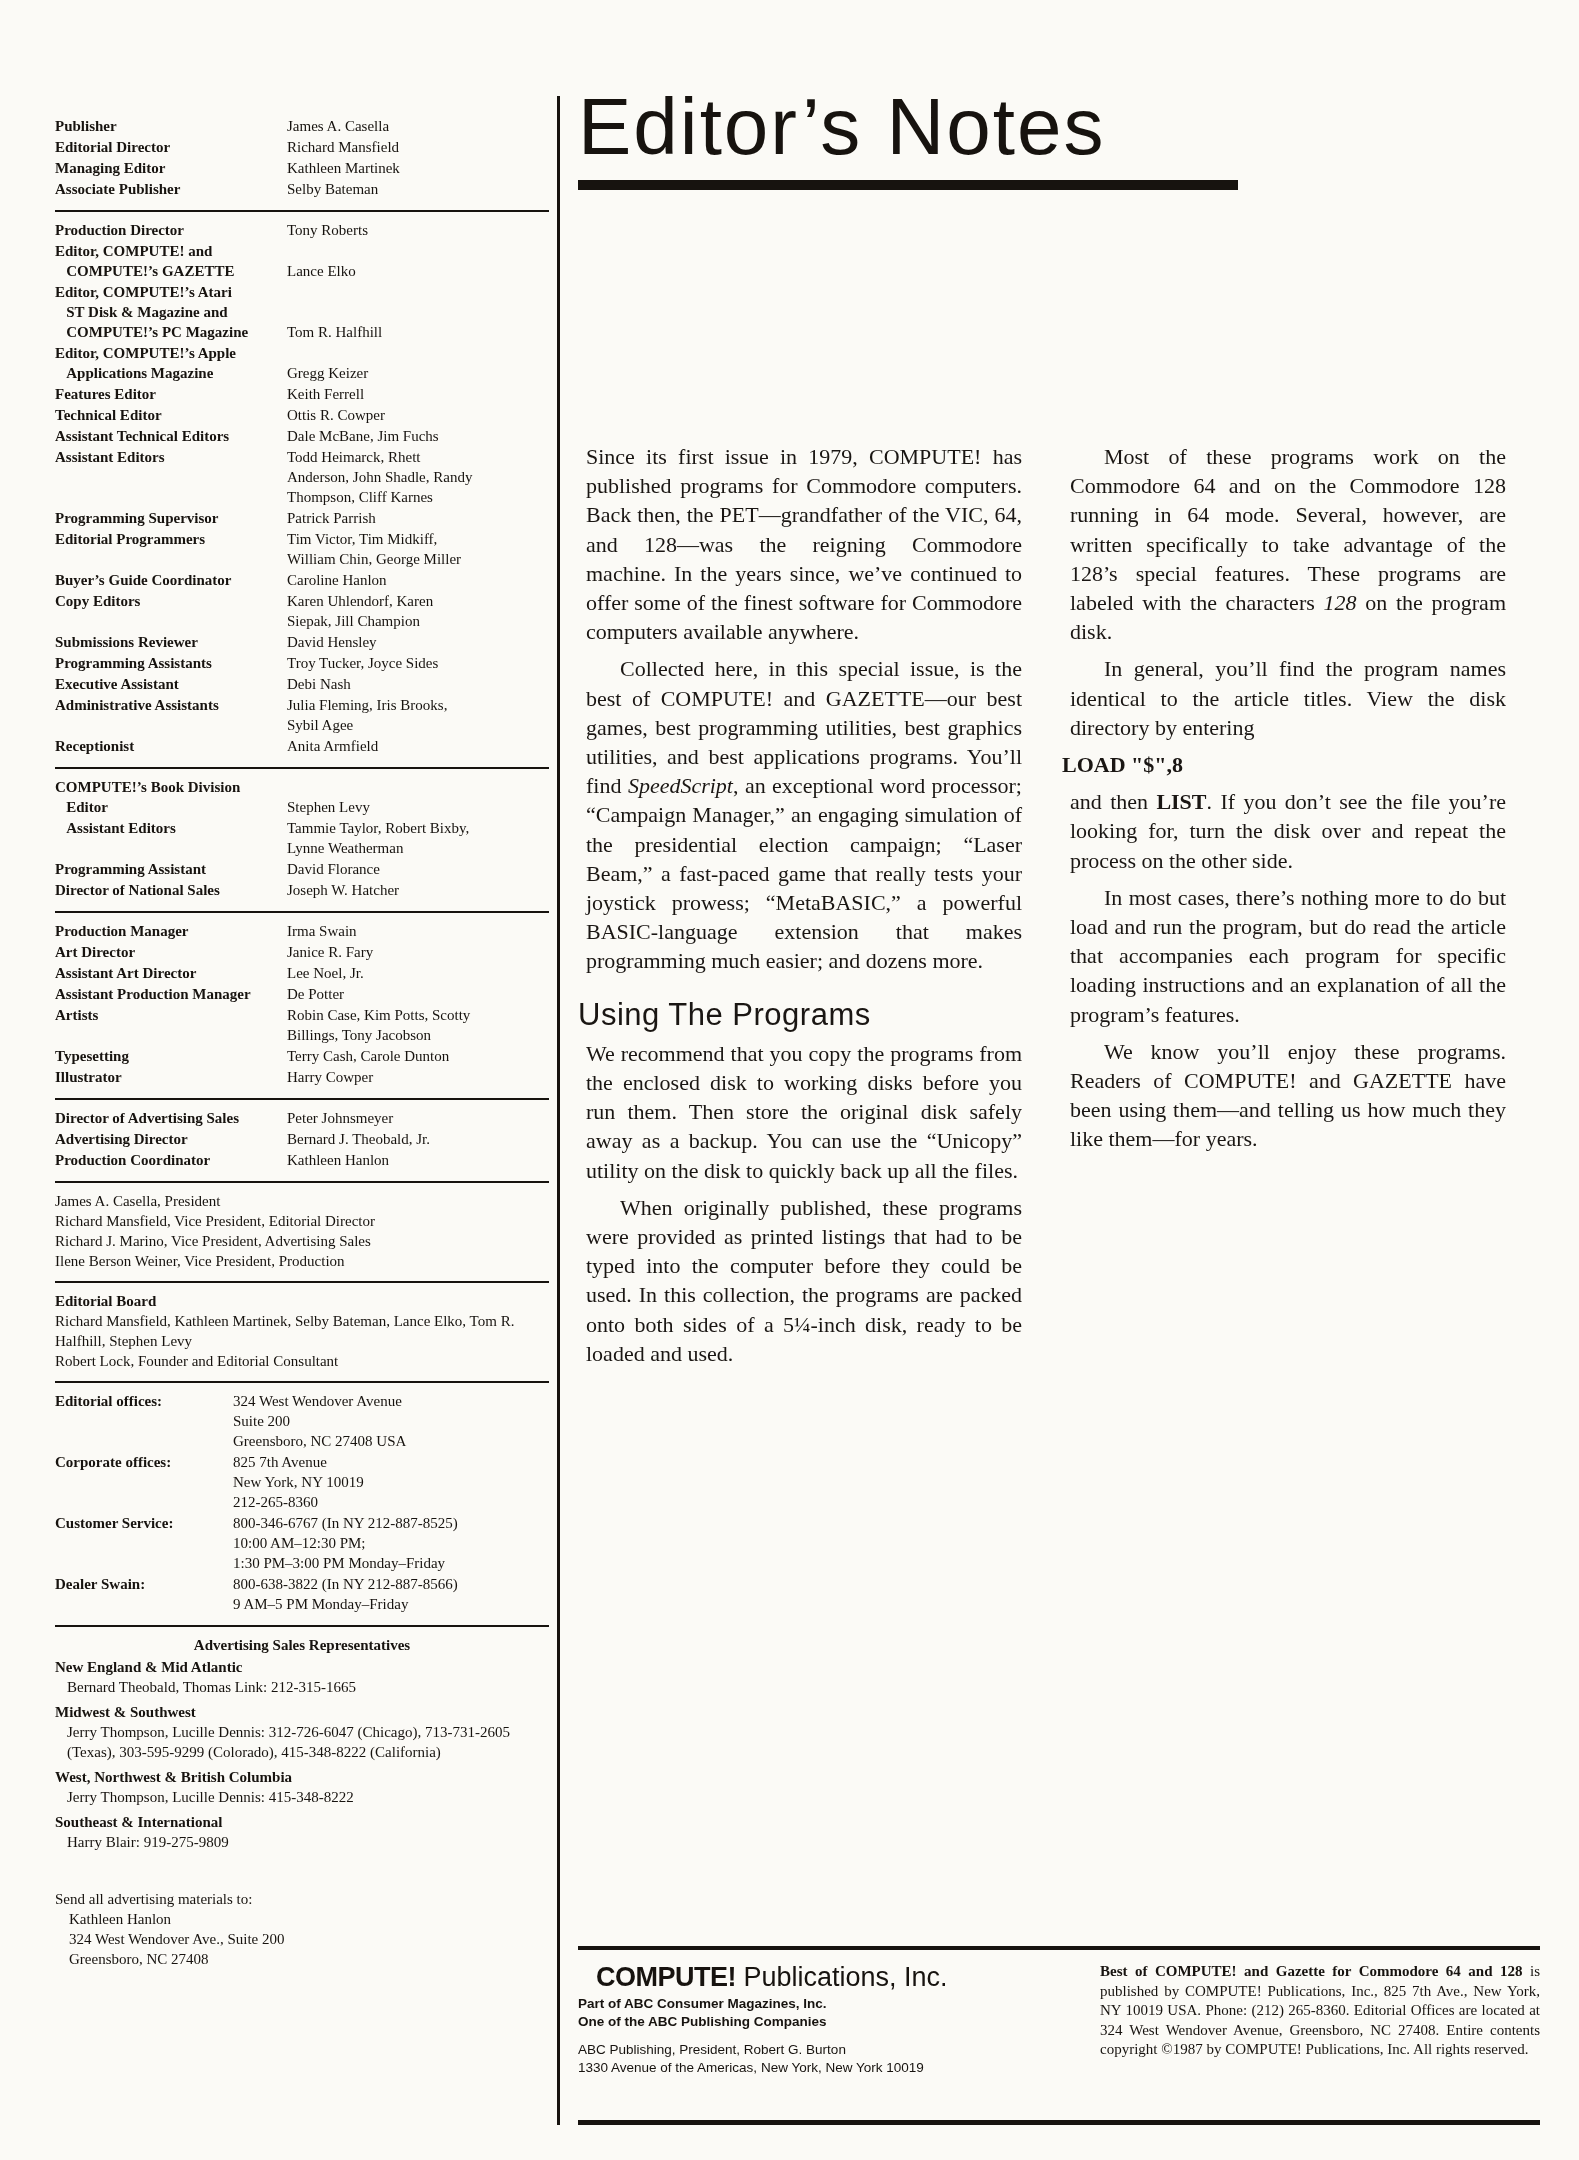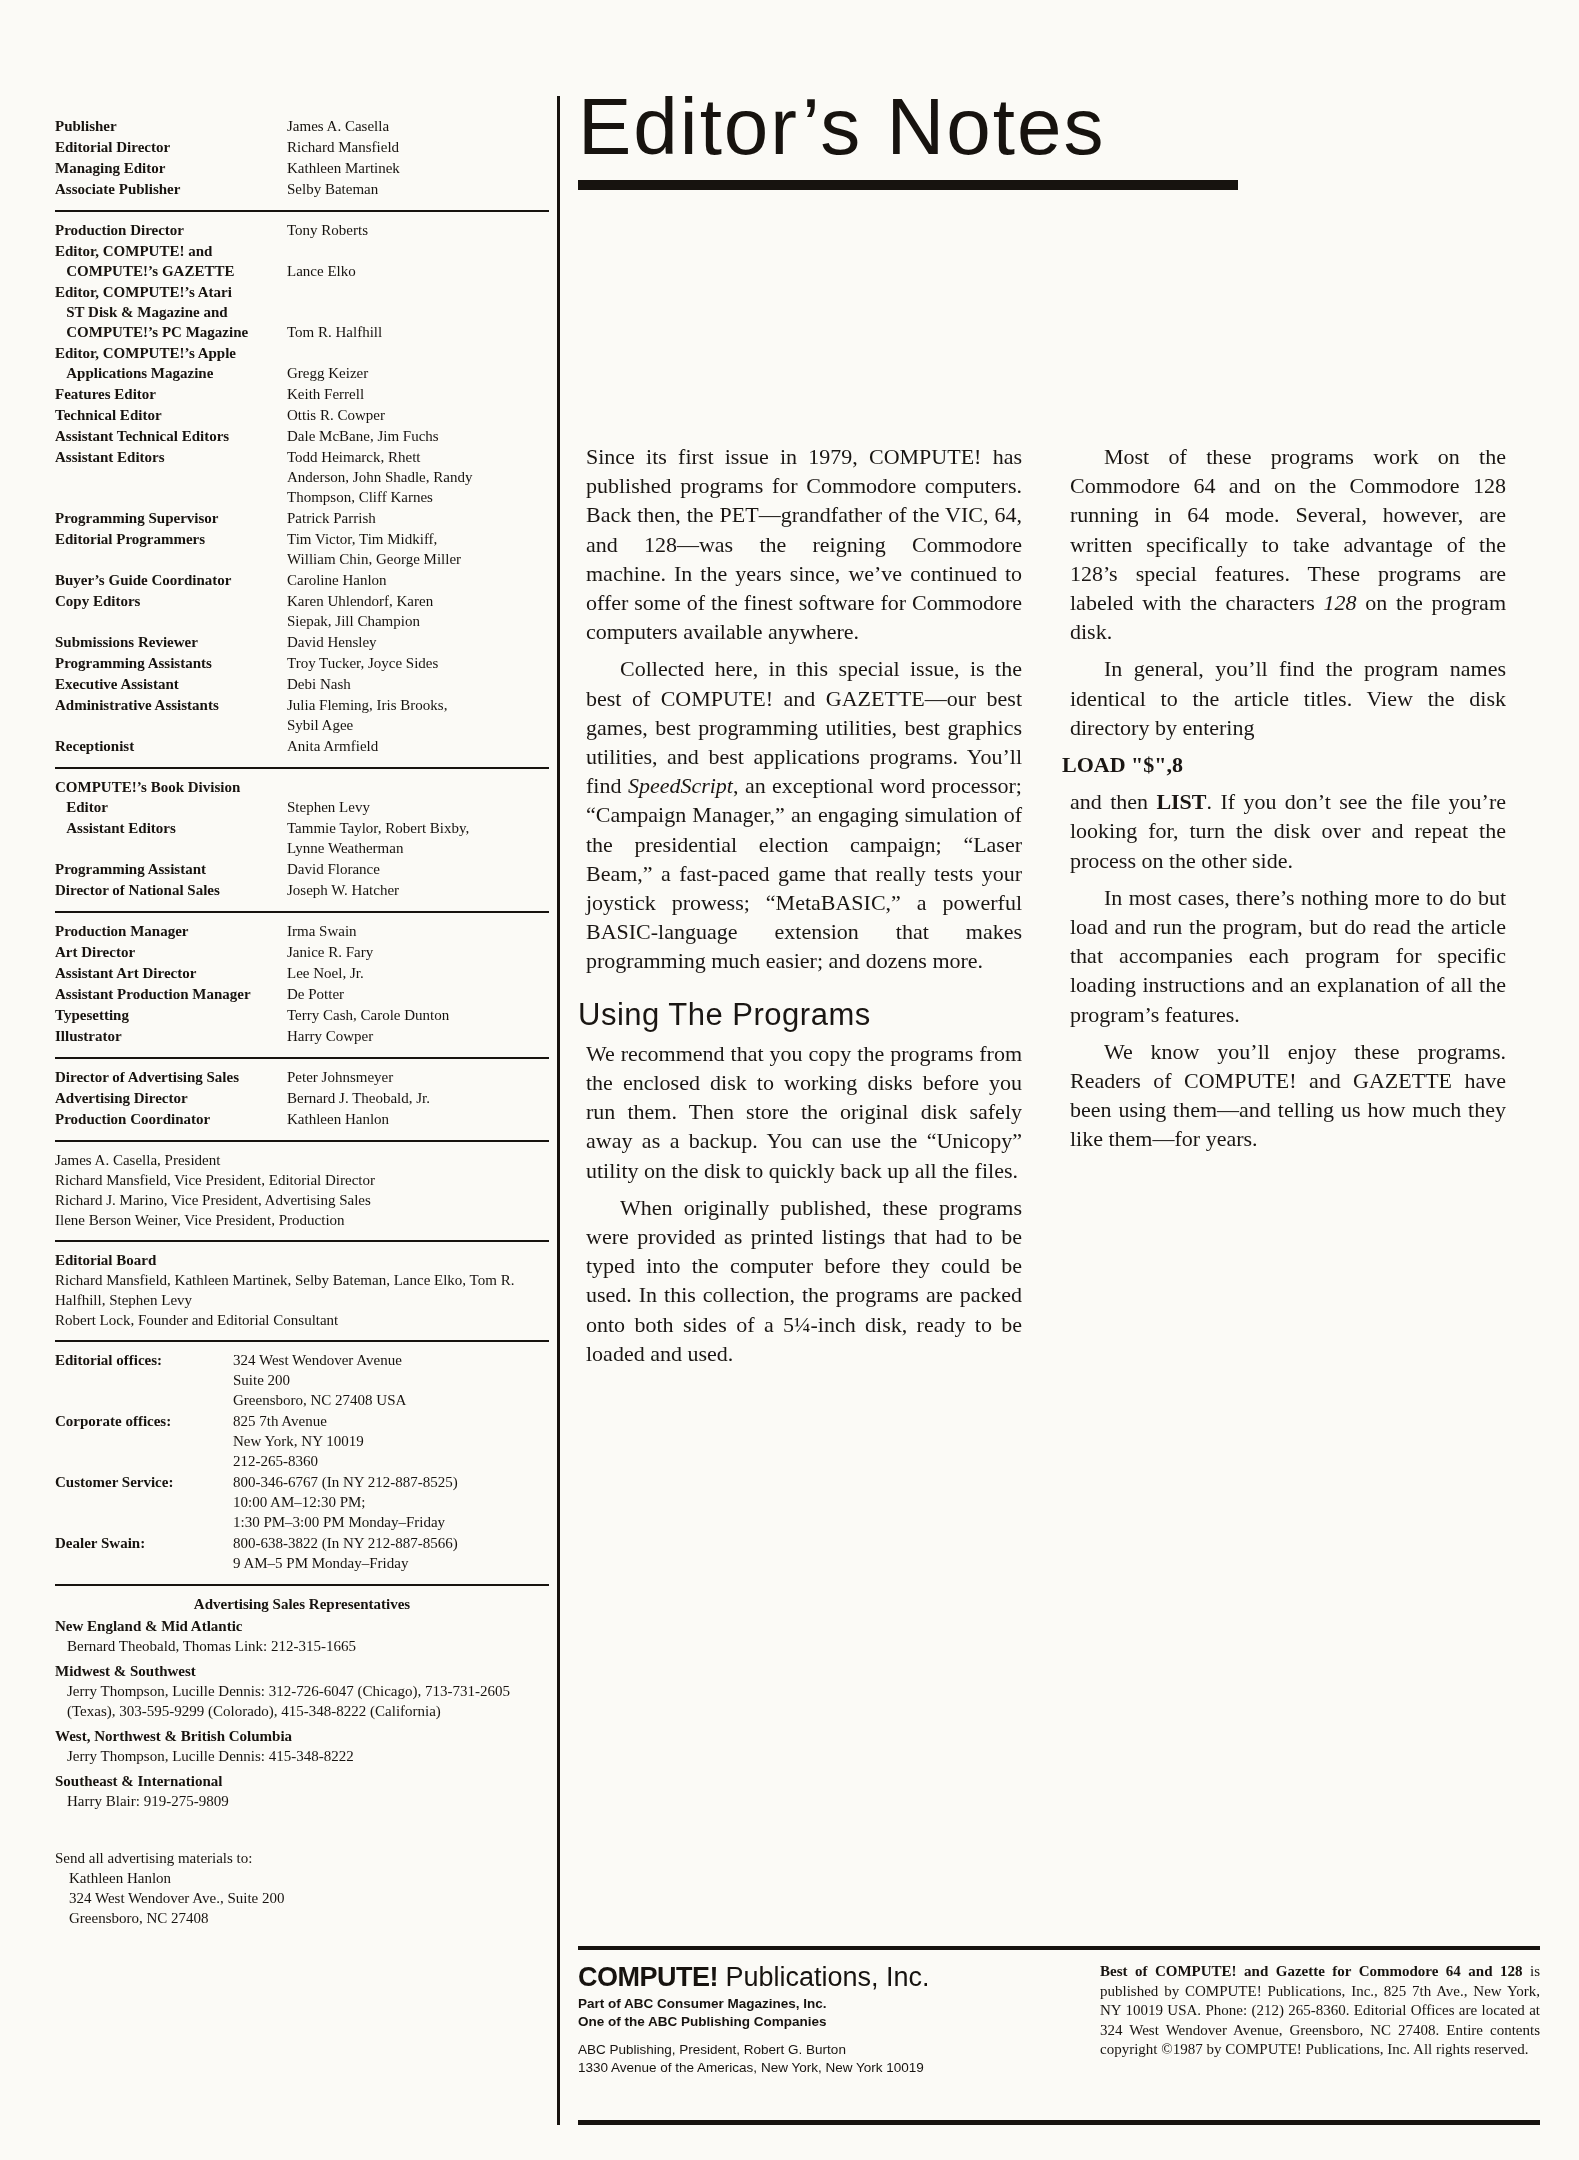--- a/index.html
+++ b/index.html
@@ -57,21 +57,21 @@
   }
   .art-code { font-weight:bold; margin:6px 0; text-align:left; }
   .it { font-style:italic; }
   .bd { font-weight:bold; }
 
   
   .footer-rule-top { position:absolute; left:578px; top:1946px; width:962px; height:4px; background:var(--ink,#17130f); }
   .footer { position:absolute; left:578px; top:1962px; width:962px; display:flex; justify-content:space-between; }
   .pub-block { width:460px; font-family:"Liberation Sans", sans-serif; color:var(--ink,#17130f); }
   .pub-name { font-size:27px; line-height:30px; margin-bottom:3px; }
-  .pub-name .heavy { font-weight:bold; letter-spacing:-.5px; }
+  .pub-name .heavy { font-weight:bold; letter-spacing:-.5px;margin-left:18px; }
   .pub-line { font-size:13.5px; line-height:18px; }
   .pub-line.b { font-weight:bold; }
   .pub-line.gap-after { margin-bottom:10px; }
   .colophon {
     width:440px; font-size:15px; line-height:19.5px; text-align:justify; color:var(--ink,#17130f);margin-left:48px;
   }
   .footer-rule-bottom { position:absolute; left:578px; top:2120px; width:962px; height:5px; background:var(--ink,#17130f); }
 </style>
 </head>
 <body>
@@ -205,20 +205,25 @@
           <span class="m-label">Art Director</span>
           <span class="m-value">Janice R. Fary</span>
         </div>
         <div class="m-row">
           <span class="m-label">Assistant Art Director</span>
           <span class="m-value">Lee Noel, Jr.</span>
         </div>
         <div class="m-row">
           <span class="m-label">Assistant Production Manager</span>
           <span class="m-value">De Potter</span>
+        </div>
+        <div class="m-row">
+          <span class="m-label">Artists</span>
+          <span class="m-value">Robin Case, Kim Potts, Scotty
+Billings, Tony Jacobson</span>
         </div>
         <div class="m-row">
           <span class="m-label">Typesetting</span>
           <span class="m-value">Terry Cash, Carole Dunton</span>
         </div>
         <div class="m-row">
           <span class="m-label">Illustrator</span>
           <span class="m-value">Harry Cowper</span>
         </div>
       </section>

